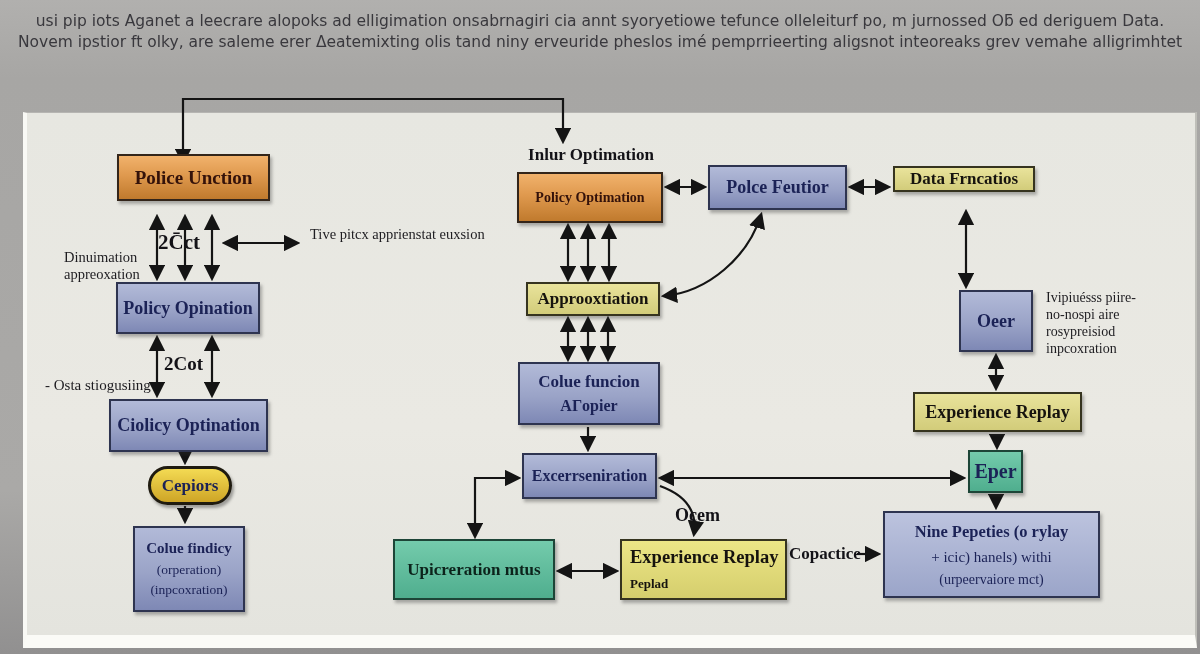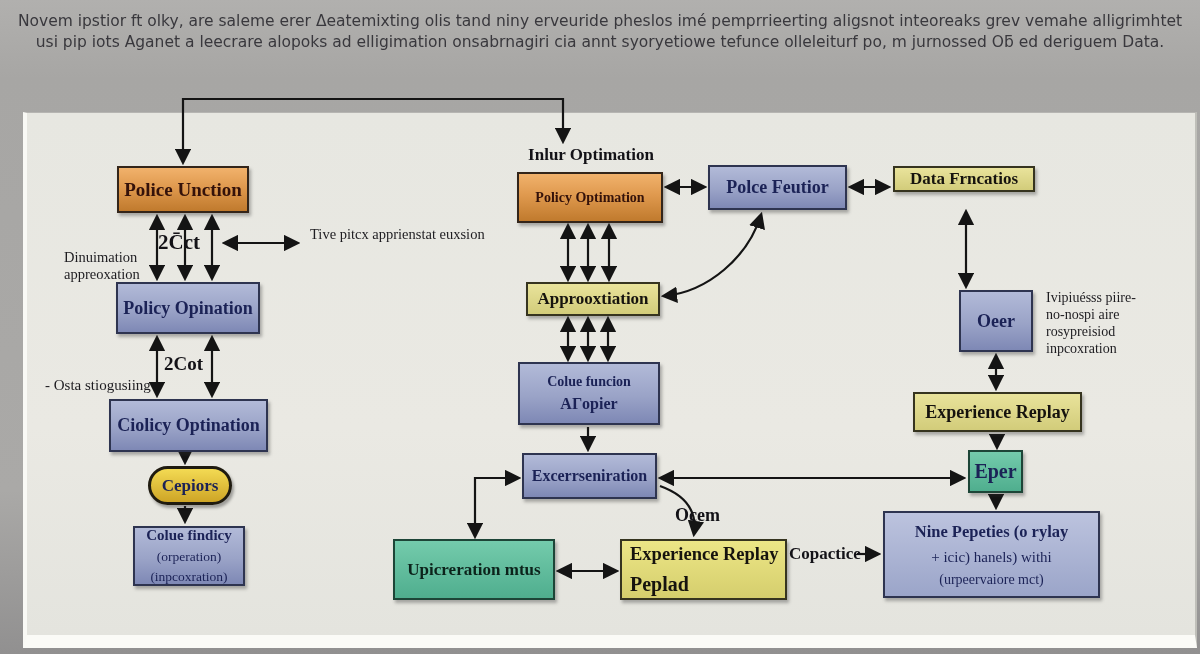--- a/index.html
+++ b/index.html
@@ -38,22 +38,22 @@
   .t-navy{color:#1b2256;}
   .t-dark{color:#16130e;}
   .t-tealdark{color:#0c231b;}
   .lbl{position:absolute;z-index:3;color:#1d1c20;}
   .lbl.b{font-weight:bold;color:#131217;}
 </style>
 </head>
 <body>
 
 <div class="caption">
+  <div>usi pip iots Aganet a leecrare alopoks ad elligimation onsabrnagiri cia annt syoryetiowe tefunce olleleiturf po, m jurnossed Oƃ ed deriguem Data.</div>
   <div>Novem ipstior ft olky, are saleme erer Δeatemixting olis tand niny erveuride pheslos imé pemprrieerting aligsnot inteoreaks grev vemahe alligrimhtet</div>
-  <div>usi pip iots Aganet a leecrare alopoks ad elligimation onsabrnagiri cia annt syoryetiowe tefunce olleleiturf po, m jurnossed Oƃ ed deriguem Data.</div>
 </div>
 
 <div class="panel"></div>
 
 <svg class="arrows" width="1200" height="654" viewBox="0 0 1200 654">
   <defs>
     <marker id="ah" viewBox="0 0 10 10" refX="8" refY="5" markerWidth="7.5" markerHeight="7.5" orient="auto-start-reverse">
       <path d="M0,0 L10,5 L0,10 z" fill="#141414"></path>
     </marker>
   </defs>
@@ -90,57 +90,57 @@
     <path d="M 851 187 L 888 187" marker-start="url(#ah)" marker-end="url(#ah)"></path>
     <path d="M 664 296 C 708 292 748 257 761 215" marker-start="url(#ah)" marker-end="url(#ah)"></path>
 
     <path d="M 966 212 L 966 286" marker-start="url(#ah)" marker-end="url(#ah)"></path>
     <path d="M 996 356 L 996 388" marker-start="url(#ah)" marker-end="url(#ah)"></path>
     <path d="M 997 434 L 997 447" marker-end="url(#ah)"></path>
     <path d="M 996 495 L 996 507" marker-end="url(#ah)"></path>
   </g>
 </svg>
 
-<div class="box orange" style="left:117px;top:166px;width:132px;height:47px">
+<div class="box orange" style="left:117px;top:154px;width:153px;height:47px">
   <span class="bl t-orange" style="font-size:19px">Police Unction</span>
 </div>
 <div class="box blue" style="left:116px;top:282px;width:144px;height:52px">
   <span class="bl t-navy" style="font-size:18px">Policy Opination</span>
 </div>
 <div class="box blue" style="left:109px;top:399px;width:159px;height:53px">
   <span class="bl t-navy" style="font-size:18px">Ciolicy Optination</span>
 </div>
 <div class="box pill" style="left:148px;top:466px;width:84px;height:39px">
   <span class="bl t-navy" style="font-size:17px">Cepiors</span>
 </div>
-<div class="box blue" style="left:133px;top:526px;width:112px;height:60px">
+<div class="box blue" style="left:133px;top:526px;width:112px;height:86px">
   <span class="bl t-navy" style="font-size:15px">Colue findicy</span>
   <span class="t-navy" style="font-size:13.5px;margin-top:5px">(orperation)</span>
   <span class="t-navy" style="font-size:13.5px;margin-top:4px">(inpcoxration)</span>
 </div>
 
 <div class="box orange" style="left:517px;top:172px;width:146px;height:51px">
   <span class="bl t-orange" style="font-size:14px">Policy Optimation</span>
 </div>
 <div class="box yellow" style="left:526px;top:282px;width:134px;height:34px">
   <span class="bl t-dark" style="font-size:17px">Approoxtiation</span>
 </div>
 <div class="box blue" style="left:518px;top:362px;width:142px;height:63px">
-  <span class="bl t-navy" style="font-size:14px">Colue funcion</span>
+  <span class="bl t-navy" style="font-size:17px">Colue funcion</span>
   <span class="bl t-navy" style="font-size:16px;margin-top:5px">AΓopier</span>
 </div>
 <div class="box blue" style="left:522px;top:453px;width:135px;height:46px">
   <span class="bl t-navy" style="font-size:16px">Excerrseniration</span>
 </div>
 <div class="box teal" style="left:393px;top:539px;width:162px;height:61px">
   <span class="bl t-tealdark" style="font-size:17px">Upicreration mtus</span>
 </div>
 <div class="box yellowb" style="left:620px;top:539px;width:167px;height:61px;align-items:flex-start;padding-left:8px">
   <span class="bl t-dark" style="font-size:18.5px">Experience Replay</span>
-  <span class="bl t-dark" style="font-size:20px;margin-top:8px">Peplad</span>
+  <span class="bl t-dark" style="font-size:13px;margin-top:8px">Peplad</span>
 </div>
 <div class="box bluelight" style="left:883px;top:511px;width:217px;height:87px">
   <span class="bl t-navy" style="font-size:16.5px">Nine Pepeties (o rylay</span>
   <span class="t-navy" style="font-size:15px;margin-top:7px">+ icic) hanels) withi</span>
   <span class="t-navy" style="font-size:14px;margin-top:6px">(urpeervaiore mct)</span>
 </div>
 
 <div class="box blue" style="left:708px;top:165px;width:139px;height:45px">
   <span class="bl t-navy" style="font-size:18px">Polce Feutior</span>
 </div>

